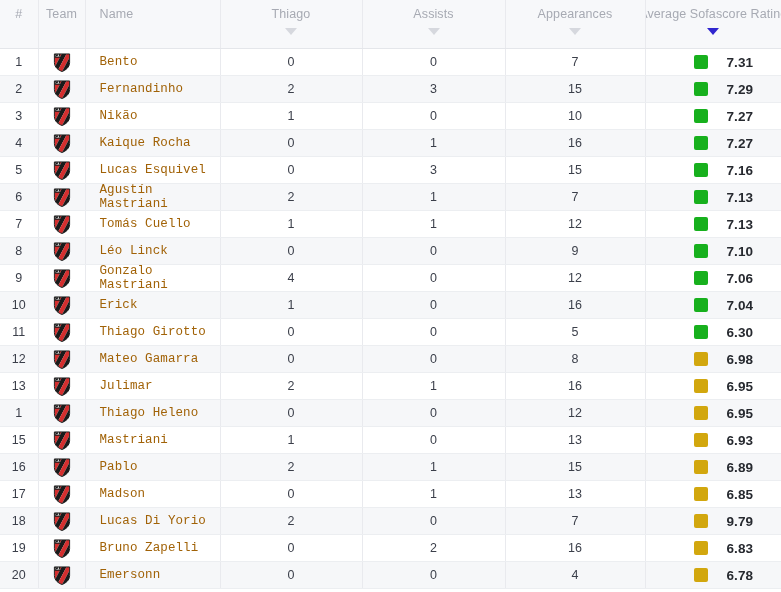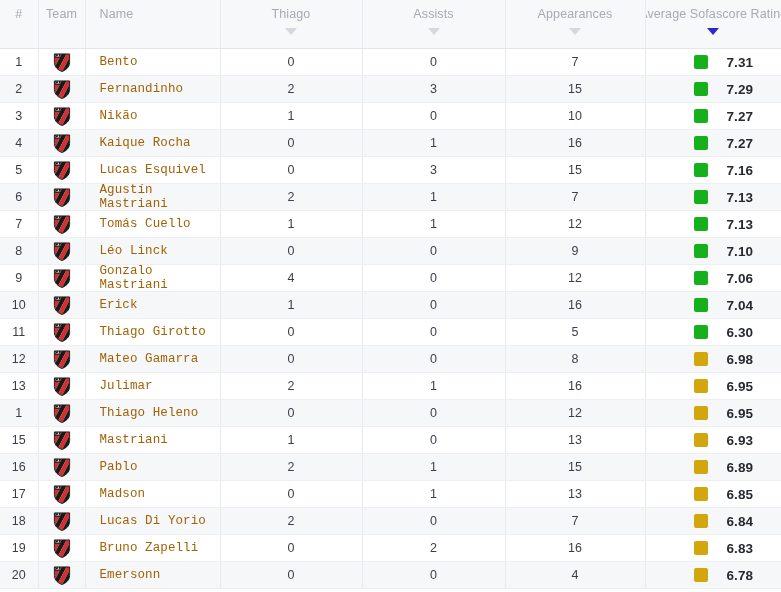--- a/index.html
+++ b/index.html
@@ -1030,21 +1030,21 @@
         </td>
         <td>
           <div class="cell cell-num">0</div>
         </td>
         <td>
           <div class="cell cell-num">7</div>
         </td>
         <td>
           <div class="rating-wrap">
             <span class="rating-box" style="background: rgb(210, 167, 14);"></span>
-            <span class="rating-value">6.84</span>
+            <span class="rating-value">9.79</span>
           </div>
         </td>
       </tr>
       <tr class="odd">
         <td>
           <div class="cell cell-rank">19</div>
         </td>
         <td>
           <div class="cell">
             <svg viewBox="0 0 36 40" class="crest">

